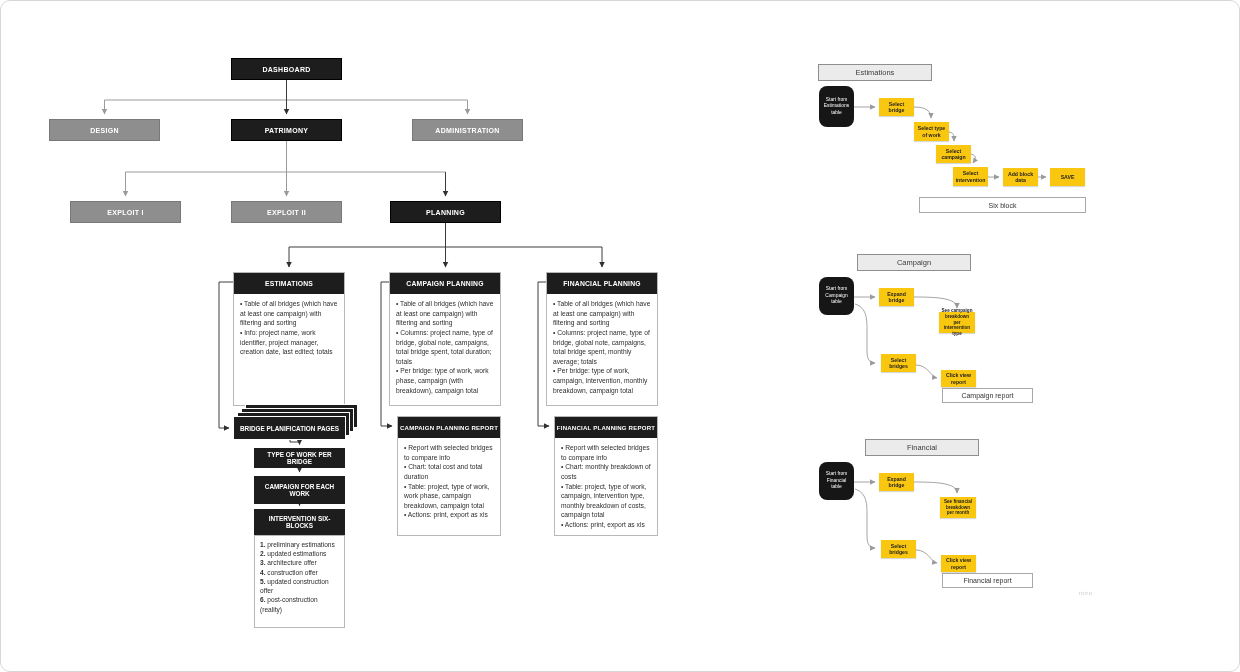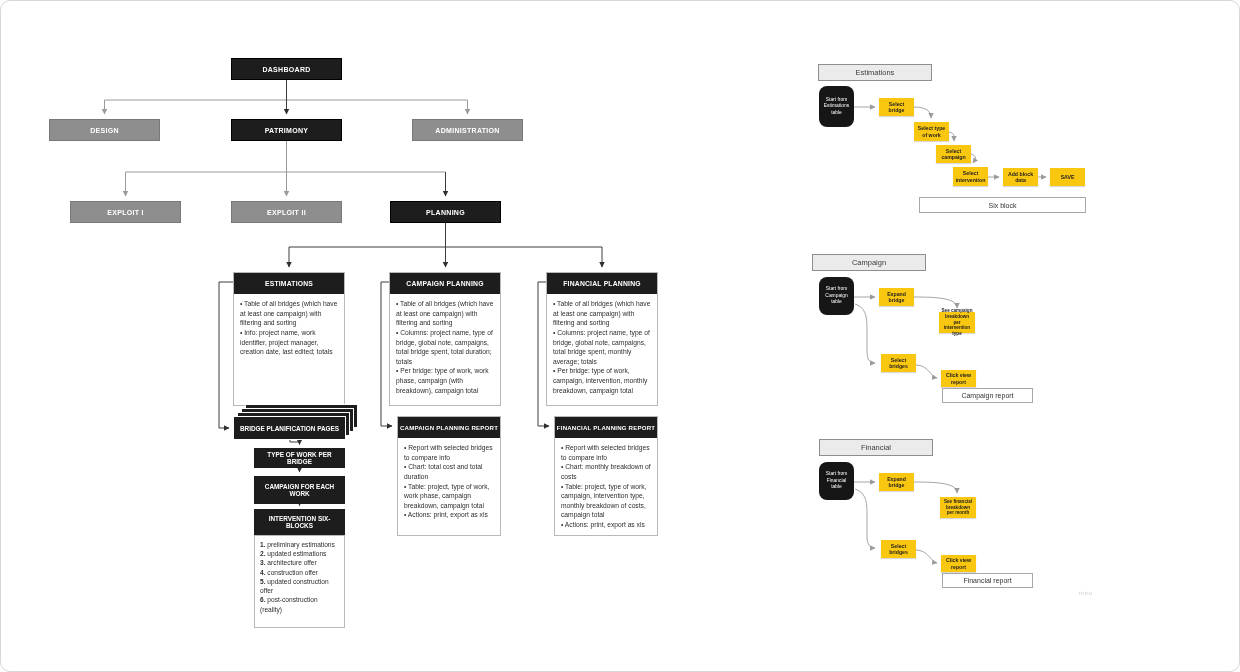--- a/index.html
+++ b/index.html
@@ -166,29 +166,29 @@
   <div class="flow-title" style="left:817px;top:63px;width:114px;height:17px">Estimations</div>
   <div class="start-node" style="left:818px;top:85px;width:35px;height:41px">Start from Estimations table</div>
   <div class="ybox" style="left:878px;top:97px;width:35px;height:18px">Select bridge</div>
   <div class="ybox" style="left:913px;top:121px;width:35px;height:19px">Select type of work</div>
   <div class="ybox" style="left:935px;top:144px;width:35px;height:18px">Select campaign</div>
   <div class="ybox" style="left:952px;top:166px;width:35px;height:19px">Select intervention</div>
   <div class="ybox" style="left:1002px;top:167px;width:35px;height:18px">Add block data</div>
   <div class="ybox" style="left:1049px;top:167px;width:35px;height:18px">SAVE</div>
   <div class="label-box" style="left:918px;top:196px;width:167px;height:16px">Six block</div>
 
-  <div class="flow-title" style="left:811px;top:253px;width:114px;height:17px">Campaign</div>
+  <div class="flow-title" style="left:856px;top:253px;width:114px;height:17px">Campaign</div>
   <div class="start-node" style="left:818px;top:276px;width:35px;height:38px">Start from Campaign table</div>
   <div class="ybox" style="left:878px;top:287px;width:35px;height:18px">Expand bridge</div>
   <div class="ybox" style="left:938px;top:311px;width:36px;height:21px;font-size:4.6px">See campaign breakdown per intervention type</div>
   <div class="ybox" style="left:880px;top:353px;width:35px;height:18px">Select bridges</div>
   <div class="ybox" style="left:940px;top:369px;width:35px;height:17px">Click view report</div>
   <div class="label-box" style="left:941px;top:387px;width:91px;height:15px">Campaign report</div>
 
-  <div class="flow-title" style="left:818px;top:438px;width:114px;height:17px">Financial</div>
+  <div class="flow-title" style="left:864px;top:438px;width:114px;height:17px">Financial</div>
   <div class="start-node" style="left:818px;top:461px;width:35px;height:38px">Start from Financial table</div>
   <div class="ybox" style="left:878px;top:472px;width:35px;height:18px">Expand bridge</div>
   <div class="ybox" style="left:939px;top:496px;width:36px;height:21px;font-size:4.6px">See financial breakdown per month</div>
   <div class="ybox" style="left:880px;top:539px;width:35px;height:18px">Select bridges</div>
   <div class="ybox" style="left:940px;top:554px;width:35px;height:17px">Click view report</div>
   <div class="label-box" style="left:941px;top:572px;width:91px;height:15px">Financial report</div>
 
   <div class="watermark" style="left:1078px;top:589px">miro</div>
 </div>
 

